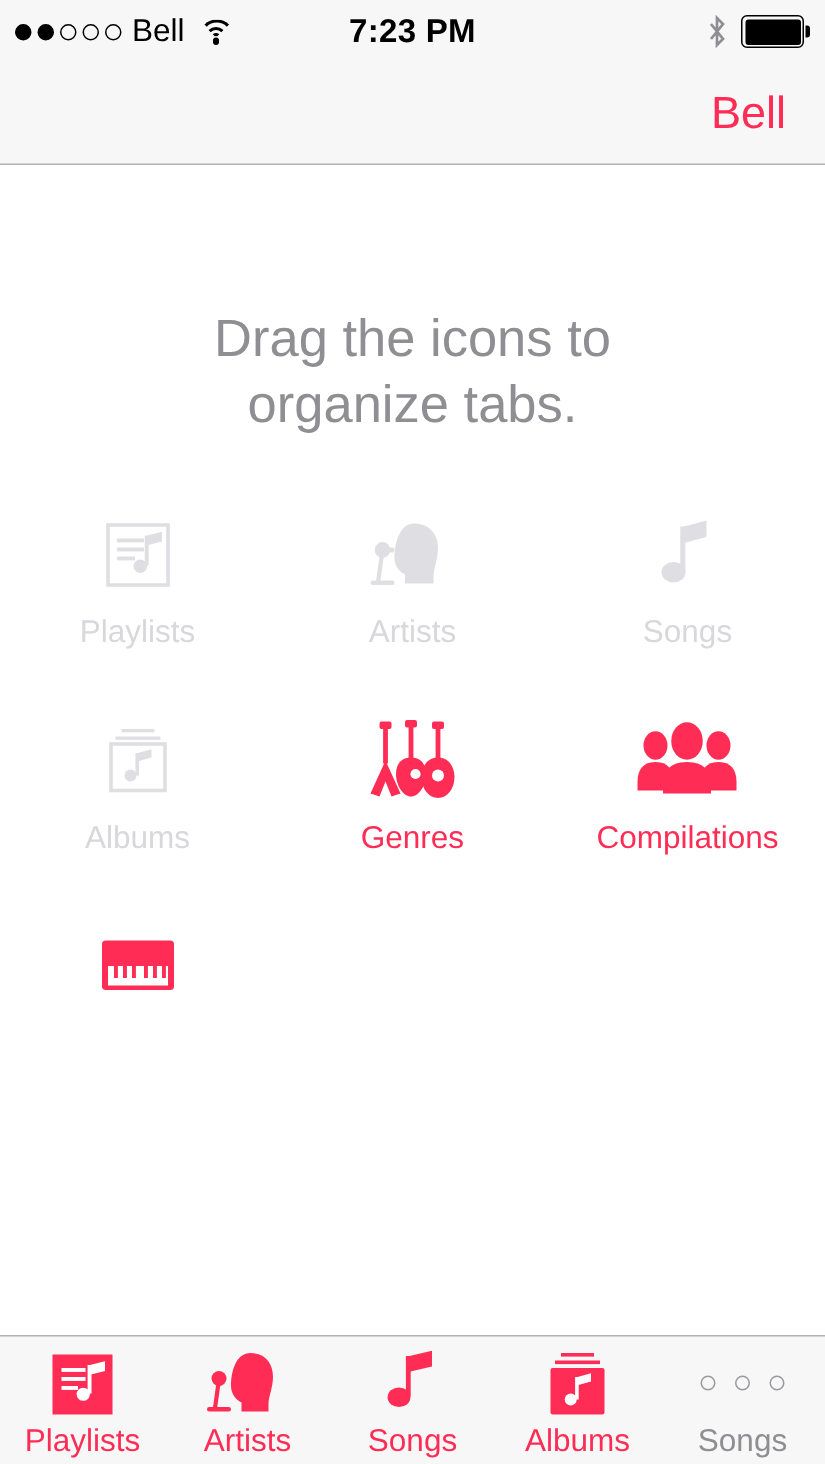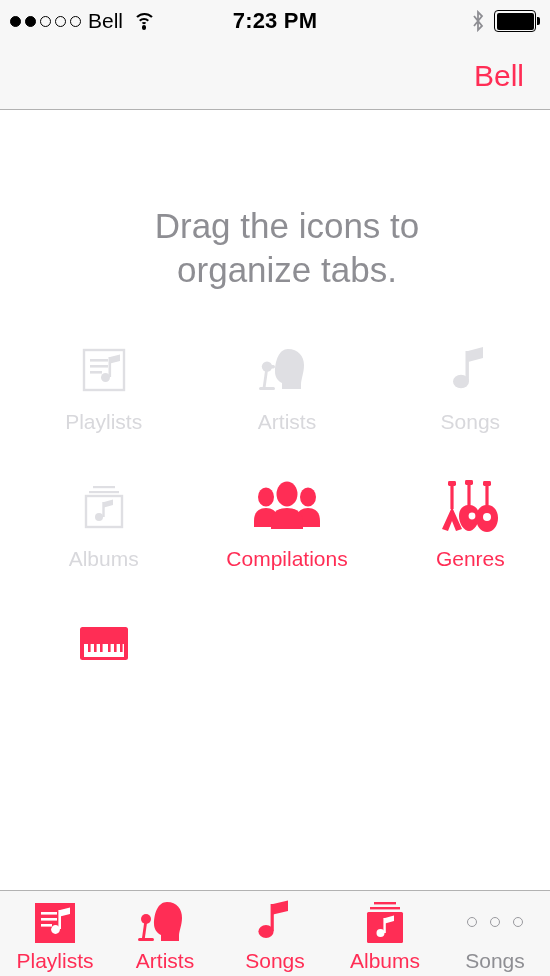--- a/index.html
+++ b/index.html
@@ -50,21 +50,21 @@
     position:absolute; left:0; top:42px; width:550px; height:68px;
     background:#F7F7F7; border-bottom:1px solid #B2B2B2;
   }
   .done-btn {
     position:absolute; right:20px; top:50%; transform:translateY(-50%);
     font-size:30px; color:#FF2D55; background:none; border:none;
     font-family:"Liberation Sans", sans-serif; cursor:pointer; padding:4px 6px;
   }
 
   
-  .content { position:absolute; left:0; top:111px; width:468px; bottom:86px; background:#fff;margin-left:12px; }
+  .content { position:absolute; left:0; top:111px; width:468px; bottom:86px; background:#fff; }
   .prompt {
     position:absolute; left:0; top:93px; width:550px;
     text-align:center; font-size:35px; line-height:44px;
     color:#8E8E93; font-weight:normal;
   }
 
   .grid {
     position:absolute; left:0; top:228px; width:550px;
     display:flex; flex-wrap:wrap;
   }
@@ -201,58 +201,58 @@
               <rect x="25.3" y="22" width="2.4" height="15"></rect>
               <circle cx="22" cy="37" r="4"></circle>
             </g>
           </svg>
         </span>
         <span class="lbl">Albums</span>
       </div>
 
       <div class="cell active">
         <span class="glyph">
+          <svg width="62" height="56" viewBox="0 0 62 56">
+            <g fill="#FF2D55">
+
+              <rect x="11.4" y="4" width="3.2" height="26"></rect>
+              <rect x="9" y="2" width="8" height="5" rx="1.4"></rect>
+              <path d="M13 28 L23 50 L17 52 L13 42 L9 52 L3 50 Z"></path>
+
+              <rect x="28.4" y="3" width="3.2" height="25"></rect>
+              <rect x="26" y="1" width="8" height="5" rx="1.4"></rect>
+              <path d="M30 26 C37 26 40 31 40 37 C40 45 35 52 30 52 C25 52 20 45 20 37
+                       C20 31 23 26 30 26 Z"></path>
+              <circle cx="33" cy="37" r="3.4" fill="#FFFFFF"></circle>
+
+              <rect x="46.4" y="4" width="3.2" height="24"></rect>
+              <rect x="44" y="2" width="8" height="5" rx="1.4"></rect>
+              <path d="M48 26 C55 26 59 32 59 39 C59 47 54 53 48 53 C42 53 37 47 37 39
+                       C37 32 41 26 48 26 Z"></path>
+              <circle cx="48" cy="38" r="4" fill="#FFFFFF"></circle>
+            </g>
+          </svg>
+        </span>
+        <span class="lbl">Genres</span>
+      </div>
+
+      <div class="cell active">
+        <span class="glyph">
           <svg width="70" height="52" viewBox="0 0 70 52">
             <g fill="#FF2D55">
               <ellipse cx="14" cy="16" rx="8" ry="9.5"></ellipse>
               <path d="M14 27 C22 27 26 32 26 40 L26 46 L2 46 L2 40 C2 32 6 27 14 27 Z"></path>
               <ellipse cx="56" cy="16" rx="8" ry="9.5"></ellipse>
               <path d="M56 27 C64 27 68 32 68 40 L68 46 L44 46 L44 40 C44 32 48 27 56 27 Z"></path>
               <ellipse cx="35" cy="13" rx="10.5" ry="12.5"></ellipse>
               <path d="M35 27 C46 27 51 33 51 42 L51 48 L19 48 L19 42 C19 33 24 27 35 27 Z"></path>
             </g>
           </svg>
         </span>
         <span class="lbl">Compilations</span>
-      </div>
-
-      <div class="cell active">
-        <span class="glyph">
-          <svg width="62" height="56" viewBox="0 0 62 56">
-            <g fill="#FF2D55">
-
-              <rect x="11.4" y="4" width="3.2" height="26"></rect>
-              <rect x="9" y="2" width="8" height="5" rx="1.4"></rect>
-              <path d="M13 28 L23 50 L17 52 L13 42 L9 52 L3 50 Z"></path>
-
-              <rect x="28.4" y="3" width="3.2" height="25"></rect>
-              <rect x="26" y="1" width="8" height="5" rx="1.4"></rect>
-              <path d="M30 26 C37 26 40 31 40 37 C40 45 35 52 30 52 C25 52 20 45 20 37
-                       C20 31 23 26 30 26 Z"></path>
-              <circle cx="33" cy="37" r="3.4" fill="#FFFFFF"></circle>
-
-              <rect x="46.4" y="4" width="3.2" height="24"></rect>
-              <rect x="44" y="2" width="8" height="5" rx="1.4"></rect>
-              <path d="M48 26 C55 26 59 32 59 39 C59 47 54 53 48 53 C42 53 37 47 37 39
-                       C37 32 41 26 48 26 Z"></path>
-              <circle cx="48" cy="38" r="4" fill="#FFFFFF"></circle>
-            </g>
-          </svg>
-        </span>
-        <span class="lbl">Genres</span>
       </div>
 
       <div class="cell active">
         <span class="glyph">
           <svg width="58" height="48" viewBox="0 0 58 48">
             <rect x="5" y="7" width="48" height="33" rx="2.5" fill="#FF2D55"></rect>
             <rect x="9" y="24" width="40" height="13" fill="#FFFFFF"></rect>
             <g fill="#FF2D55">
               <rect x="13" y="24" width="2.6" height="8"></rect>
               <rect x="19" y="24" width="2.6" height="8"></rect>

